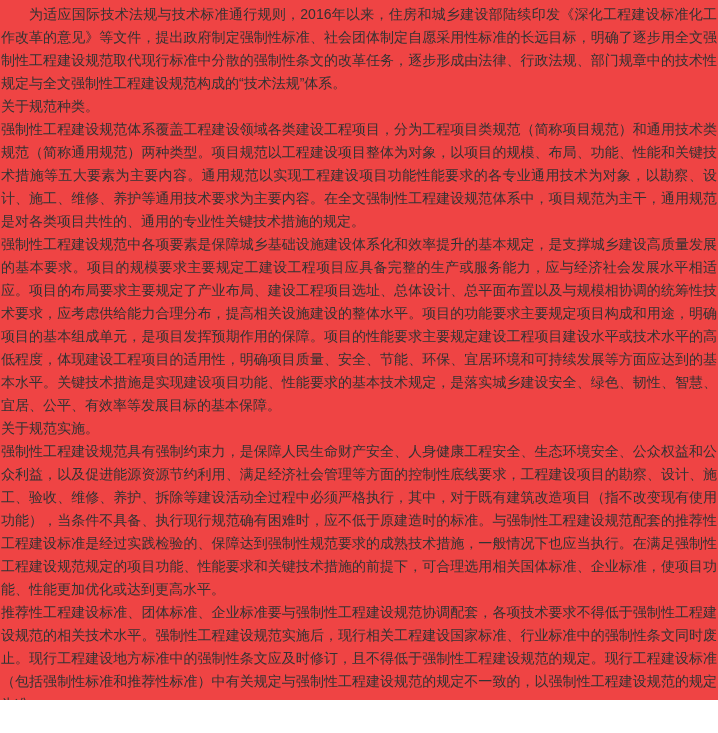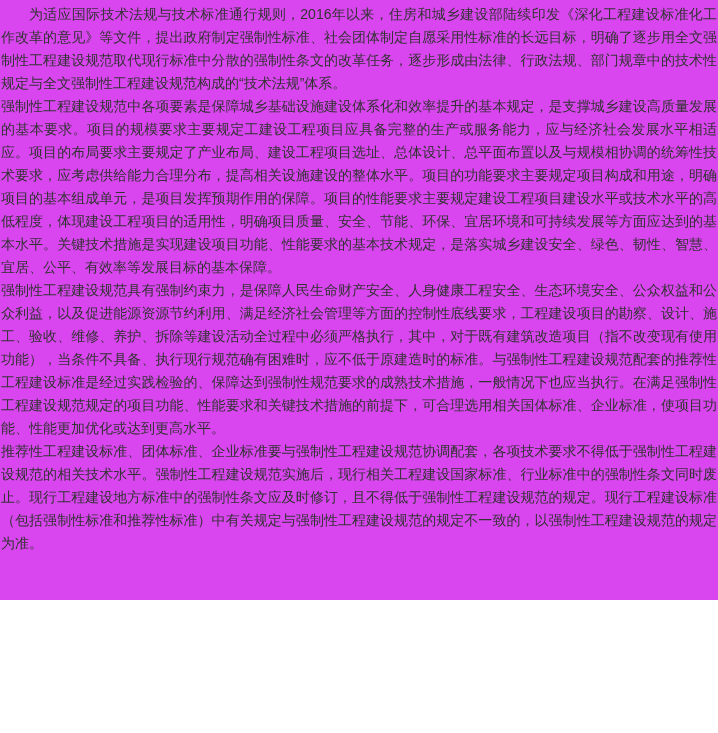--- a/index.html
+++ b/index.html
@@ -2,23 +2,23 @@
 <html><head>
 <meta charset="utf-8">
 <style>
   html, body {
     margin: 0;
     padding: 0;
     background: #ffffff;
   }
   .page {
     width: 718px;
-    height: 600px;
+    height: 700px;
     box-sizing: border-box;
-    background: #d946ef;
+    background: #ef4444;
     overflow: hidden;
   }
   .doc {
     box-sizing: border-box;
     width: 718px;
     padding: 3px 1px 0 1px;
     font-family: "Liberation Sans", "DejaVu Sans", sans-serif;
     font-size: 14px;
     line-height: 23px;
     color: #333333;
@@ -32,17 +32,20 @@
   .doc p.indent {
     text-indent: 2em;
   }
 </style>
 </head>
 <body>
 
 <div class="page">
   <div class="doc">
     <p class="indent">为适应国际技术法规与技术标准通行规则，2016年以来，住房和城乡建设部陆续印发《深化工程建设标准化工作改革的意见》等文件，提出政府制定强制性标准、社会团体制定自愿采用性标准的长远目标，明确了逐步用全文强制性工程建设规范取代现行标准中分散的强制性条文的改革任务，逐步形成由法律、行政法规、部门规章中的技术性规定与全文强制性工程建设规范构成的“技术法规”体系。</p>
+    <p>关于规范种类。</p>
+    <p>强制性工程建设规范体系覆盖工程建设领域各类建设工程项目，分为工程项目类规范（简称项目规范）和通用技术类规范（简称通用规范）两种类型。项目规范以工程建设项目整体为对象，以项目的规模、布局、功能、性能和关键技术措施等五大要素为主要内容。通用规范以实现工程建设项目功能性能要求的各专业通用技术为对象，以勘察、设计、施工、维修、养护等通用技术要求为主要内容。在全文强制性工程建设规范体系中，项目规范为主干，通用规范是对各类项目共性的、通用的专业性关键技术措施的规定。</p>
     <p>强制性工程建设规范中各项要素是保障城乡基础设施建设体系化和效率提升的基本规定，是支撑城乡建设高质量发展的基本要求。项目的规模要求主要规定工建设工程项目应具备完整的生产或服务能力，应与经济社会发展水平相适应。项目的布局要求主要规定了产业布局、建设工程项目选址、总体设计、总平面布置以及与规模相协调的统筹性技术要求，应考虑供给能力合理分布，提高相关设施建设的整体水平。项目的功能要求主要规定项目构成和用途，明确项目的基本组成单元，是项目发挥预期作用的保障。项目的性能要求主要规定建设工程项目建设水平或技术水平的高低程度，体现建设工程项目的适用性，明确项目质量、安全、节能、环保、宜居环境和可持续发展等方面应达到的基本水平。关键技术措施是实现建设项目功能、性能要求的基本技术规定，是落实城乡建设安全、绿色、韧性、智慧、宜居、公平、有效率等发展目标的基本保障。</p>
+    <p>关于规范实施。</p>
     <p>强制性工程建设规范具有强制约束力，是保障人民生命财产安全、人身健康工程安全、生态环境安全、公众权益和公众利益，以及促进能源资源节约利用、满足经济社会管理等方面的控制性底线要求，工程建设项目的勘察、设计、施工、验收、维修、养护、拆除等建设活动全过程中必须严格执行，其中，对于既有建筑改造项目（指不改变现有使用功能），当条件不具备、执行现行规范确有困难时，应不低于原建造时的标准。与强制性工程建设规范配套的推荐性工程建设标准是经过实践检验的、保障达到强制性规范要求的成熟技术措施，一般情况下也应当执行。在满足强制性工程建设规范规定的项目功能、性能要求和关键技术措施的前提下，可合理选用相关国体标准、企业标准，使项目功能、性能更加优化或达到更高水平。</p>
     <p>推荐性工程建设标准、团体标准、企业标准要与强制性工程建设规范协调配套，各项技术要求不得低于强制性工程建设规范的相关技术水平。强制性工程建设规范实施后，现行相关工程建设国家标准、行业标准中的强制性条文同时废止。现行工程建设地方标准中的强制性条文应及时修订，且不得低于强制性工程建设规范的规定。现行工程建设标准（包括强制性标准和推荐性标准）中有关规定与强制性工程建设规范的规定不一致的，以强制性工程建设规范的规定为准。</p>
   </div>
 </div>
 
 </body></html>

